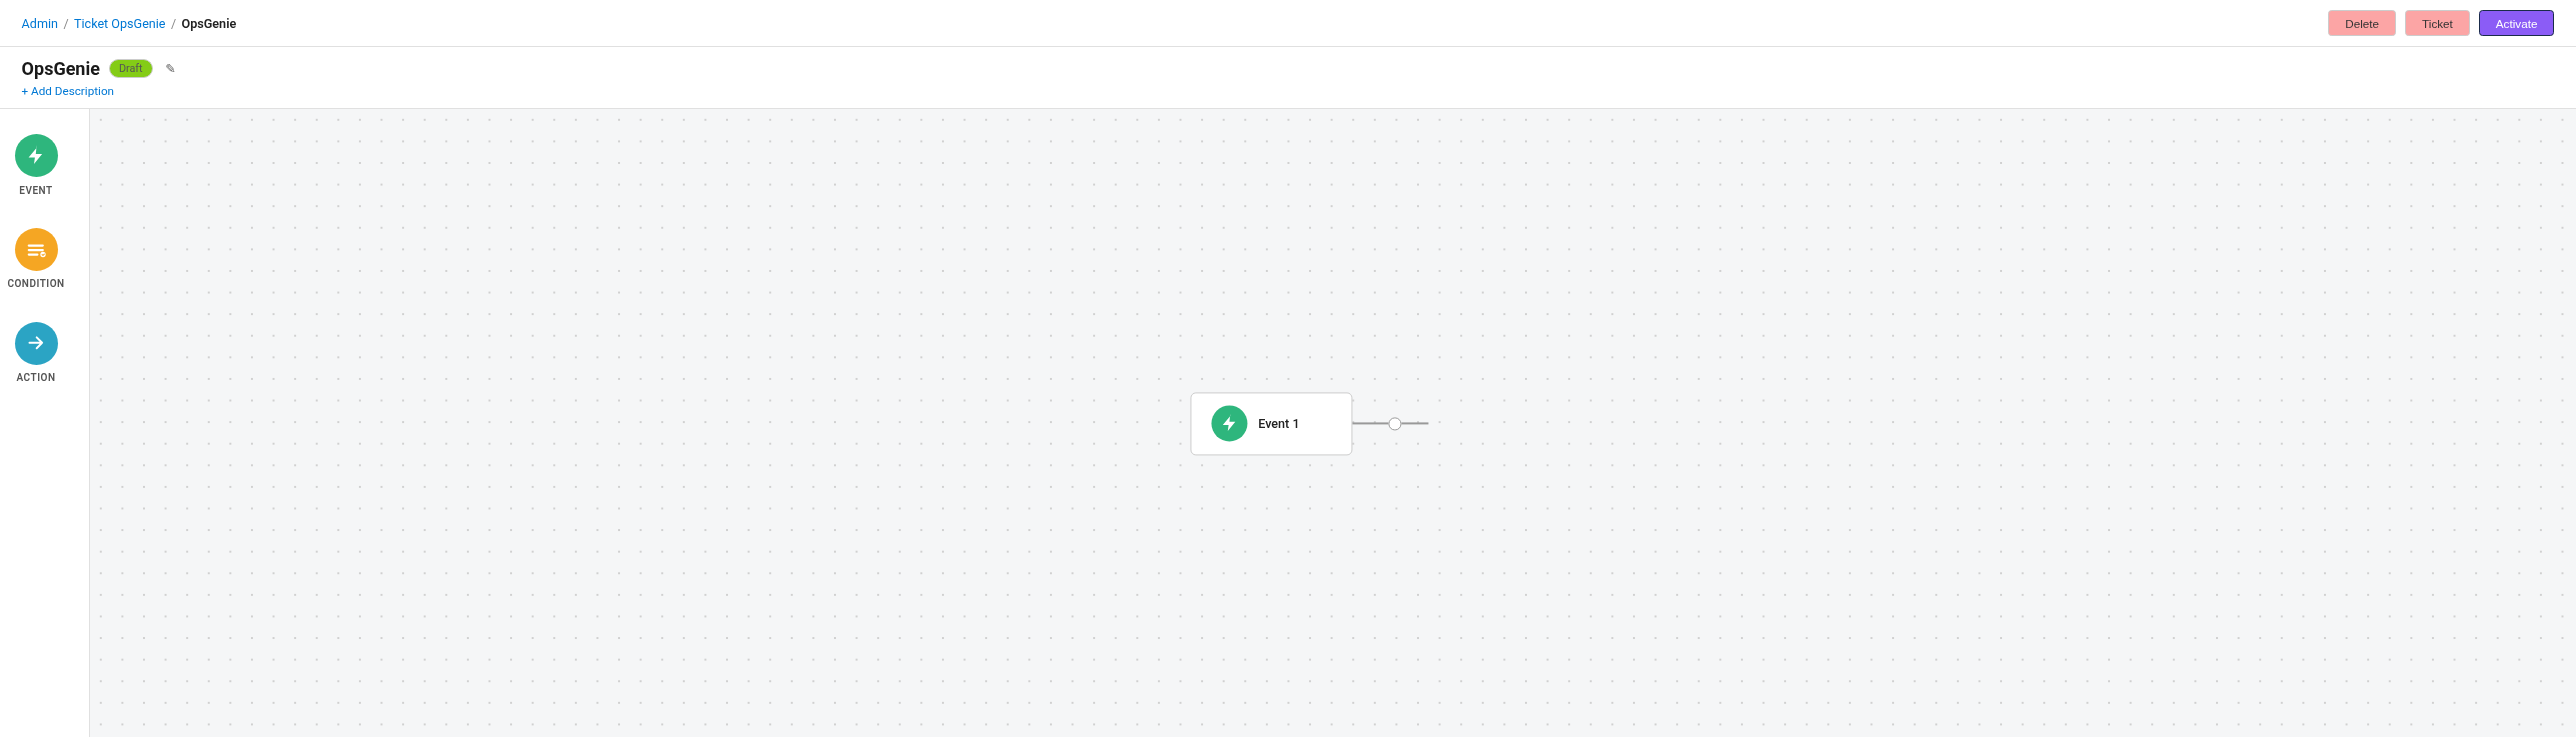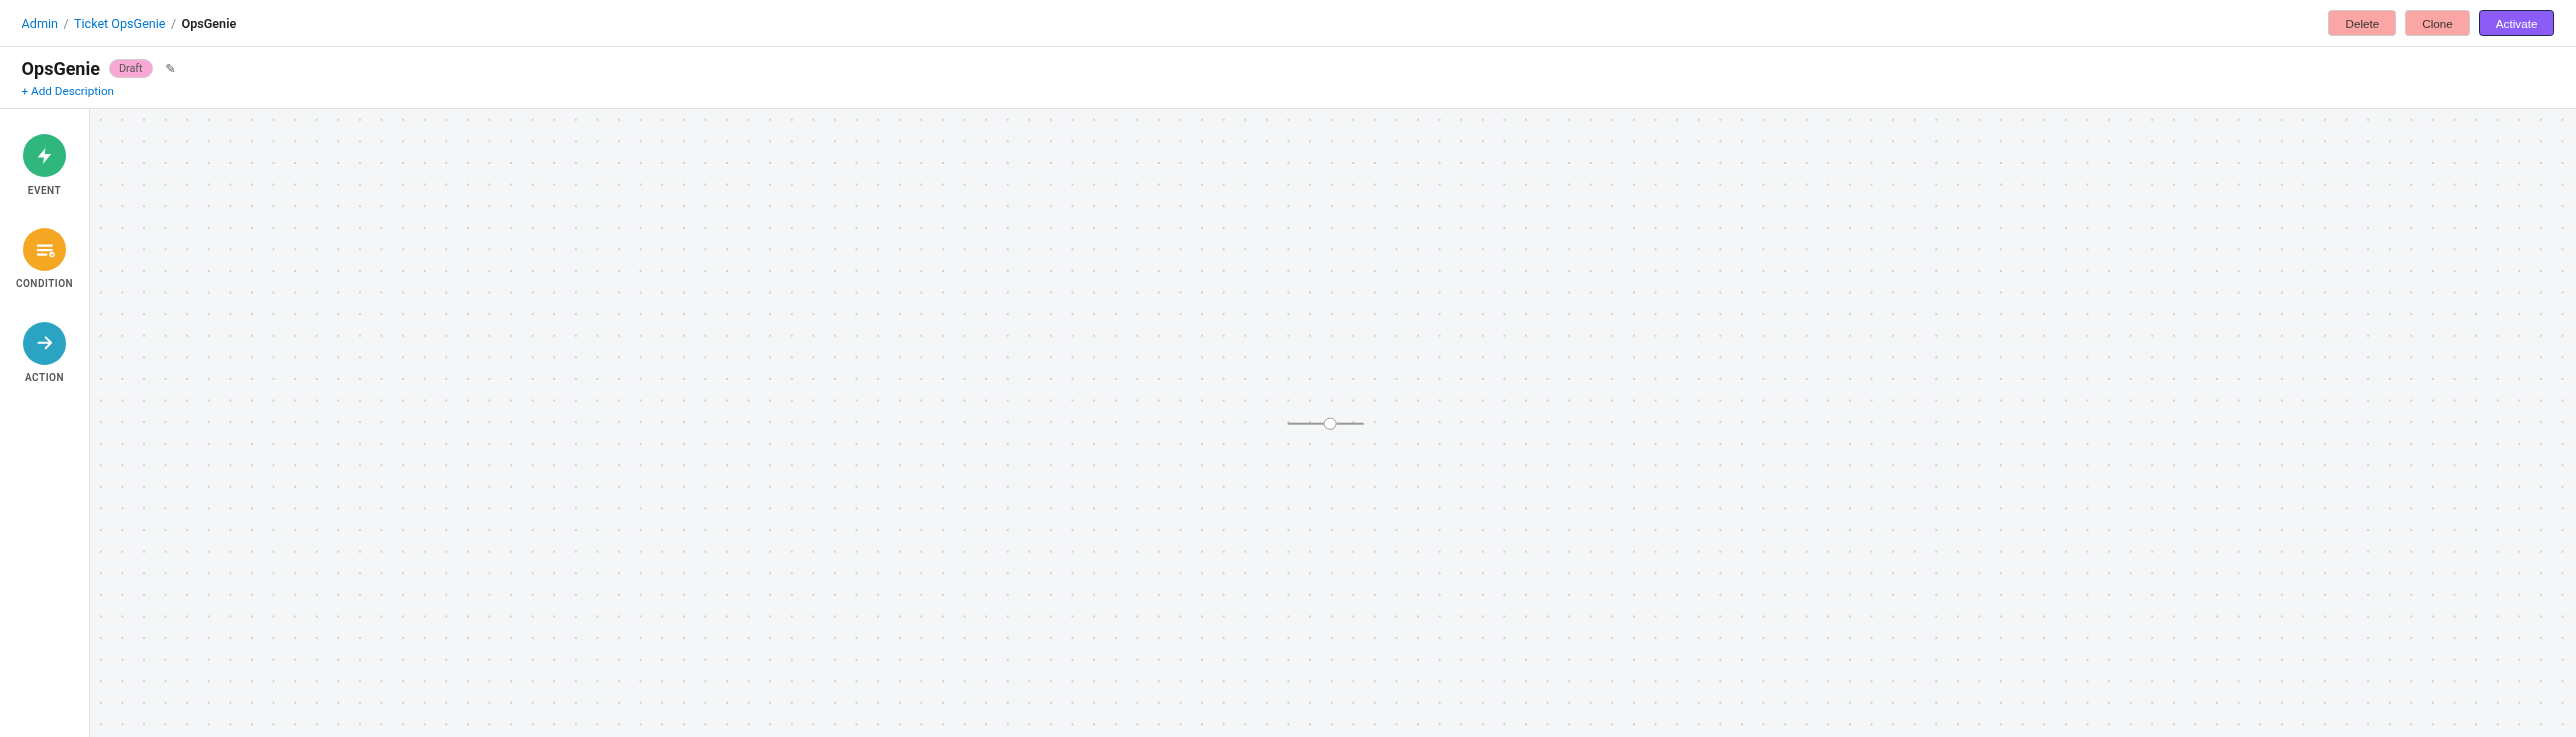--- a/index.html
+++ b/index.html
@@ -53,21 +53,21 @@
       display: flex;
       align-items: center;
       gap: 9px;
     }
     .page-title-text {
       font-size: 18px;
       font-weight: 700;
       color: #1a1a1a;
     }
     .draft-badge {
-      background: #f9a8d4;
+      background: #84cc16;
       border: 0.9px solid #ccc;
       border-radius: 10.8px;
       padding: 1.8px 9px;
       font-size: 10.8px;
       color: #555;
     }
     .edit-btn {
       background: none;
       border: none;
       cursor: pointer;
@@ -90,21 +90,21 @@
       height: calc(100vh - 108px);
     }
 
     
     .sidebar {
       width: 90px;
       background: #fff;
       border-right: 0.9px solid #e0e0e0;
       display: flex;
       flex-direction: column;
-      align-items: center;
+      align-items: flex-start;
       padding: 18px 0;
       gap: 18px;
     }
     .sidebar-item {
       display: flex;
       flex-direction: column;
       align-items: center;
       gap: 7.2px;
       cursor: pointer;
       padding: 7.2px 9px;
@@ -236,21 +236,21 @@
 <div class="top-bar">
   <div class="breadcrumb">
     <a href="#">Admin</a>
     <span class="breadcrumb-sep">/</span>
     <a href="#">Ticket OpsGenie</a>
     <span class="breadcrumb-sep">/</span>
     <span class="breadcrumb-current">OpsGenie</span>
   </div>
   <div class="top-actions">
     <button class="btn">Delete</button>
-    <button class="btn">Clone</button>
+    <button class="btn">Ticket</button>
     <button class="btn btn-primary">Activate</button>
   </div>
 </div>
 
 <div class="title-row">
   <div class="title-inner">
     <span class="page-title-text">OpsGenie</span>
     <span class="draft-badge">Draft</span>
     <button class="edit-btn">
       <span>✎</span>
@@ -292,20 +292,28 @@
         </svg>
       </div>
       <span class="sidebar-label">ACTION</span>
     </div>
 
   </div>
 
   <div class="canvas">
     <div class="flow-area">
 
+      <div class="node-event">
+        <div class="node-event-circle">
+          <svg width="20" height="20" viewBox="0 0 24 24" fill="none">
+            <path d="M13 3L4 14h7l-1 7 9-11h-7l1-10z" fill="white"></path>
+          </svg>
+        </div>
+        <span class="node-label">Event 1</span>
+      </div>
 
       <div class="connector">
         <div class="connector-line"></div>
         <div class="connector-dot"></div>
         <div class="connector-arrow-line"></div>
       </div>
 
 
     </div>
   </div>

